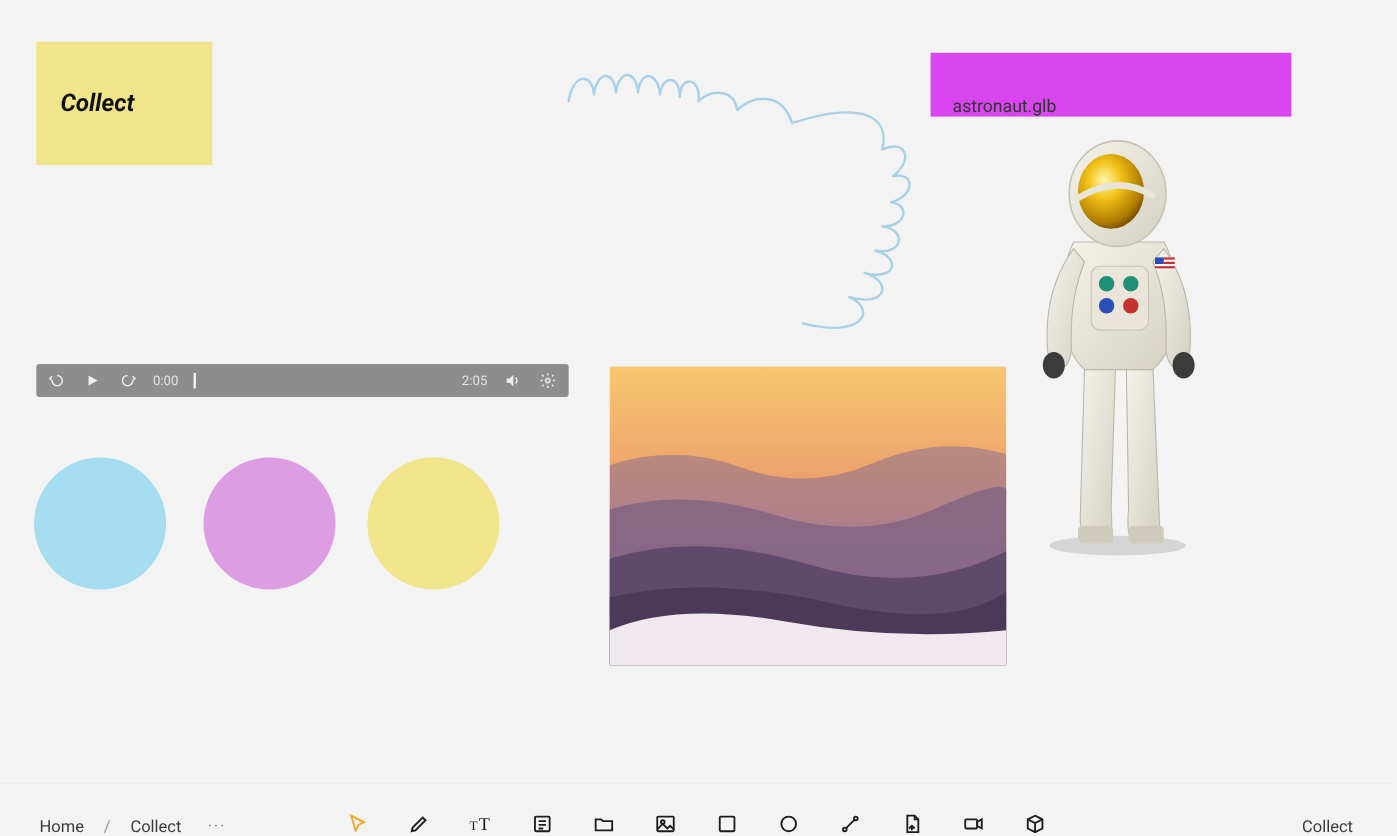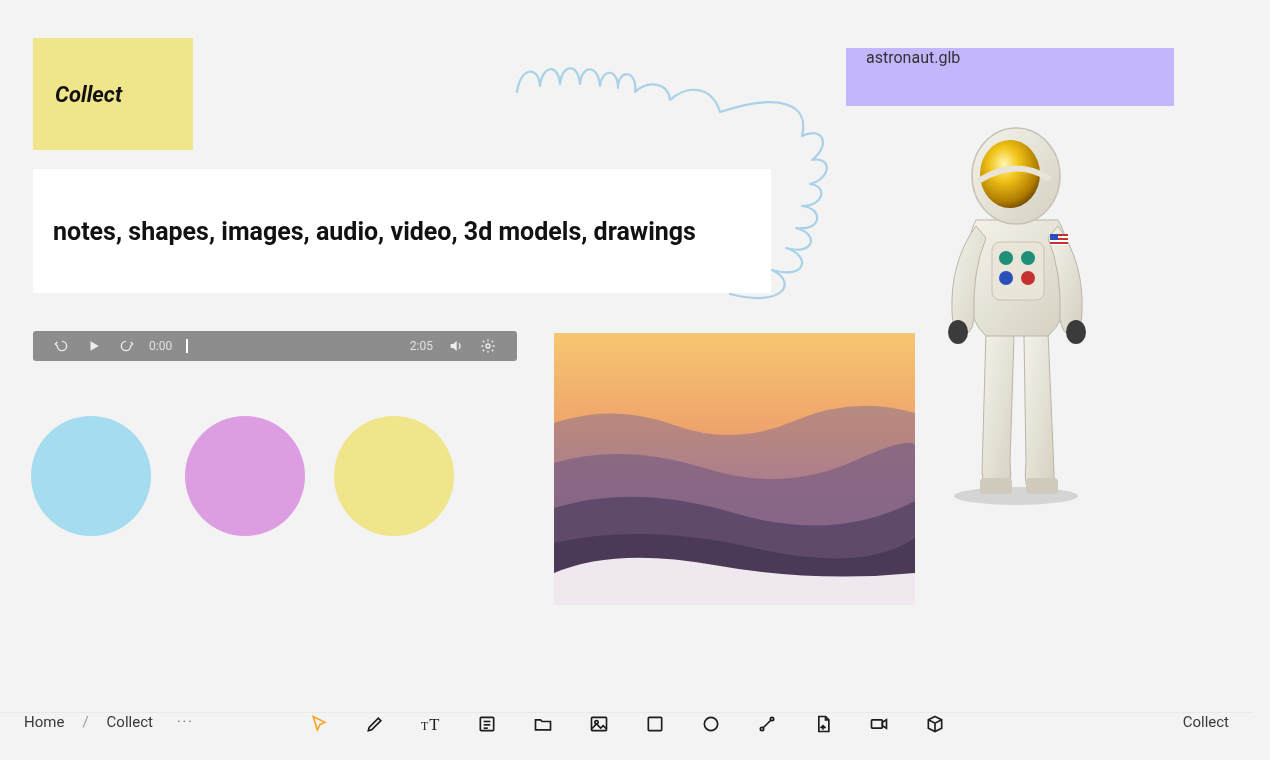--- a/index.html
+++ b/index.html
@@ -1,37 +1,37 @@
 <!DOCTYPE html>
 <html><head>
 <meta charset="utf-8">
 <style>
   * { box-sizing: border-box; margin: 0; padding: 0; }
   html, body { width: 1270px; height: 760px; overflow: hidden; font-family: -apple-system, "Segoe UI", Roboto, "Helvetica Neue", Arial, sans-serif; background:#f3f3f3; }
   .canvas { position: absolute; inset: 0 0 48px 0; }
-  .bottombar { position: absolute; left:0; right:17px; bottom:0; height:48px; background:#f3f3f3; display:flex; align-items:flex-start; padding:0 24px; color:#3a3a3a; font-size:15px; border-top:1px solid rgba(0,0,0,0.04); }
+  .bottombar { position: absolute; left:0; right:4px; bottom:0; height:48px; background:#f3f3f3; display:flex; align-items:flex-end; padding:0 36px; color:#3a3a3a; font-size:15px; border-top:1px solid rgba(0,0,0,0.04); }
   .crumbs { display:flex; align-items:center; gap:18px; }
   .crumb-sep { color:#9a9a9a; }
   .crumb-link { color:#3a3a3a; cursor:default; }
   .more-dots { color:#6b6b6b; letter-spacing:2px; margin-left:6px; font-size:14px; }
   .tools { position:absolute; left:50%; transform:translateX(-50%); display:flex; gap:34px; align-items:center; }
   .tool { width:22px; height:22px; display:flex; align-items:center; justify-content:center; color:#1c1c1c; cursor:pointer; }
   .tool.active { color:#f5a623; }
   .right { margin-left:auto; color:#3a3a3a; }
 
   
   .sticky { position:absolute; left:33px; top:38px; width:160px; height:112px; background:#f0e58a; display:flex; align-items:center; padding-left:22px; }
   .sticky span { font-weight:700; font-style:italic; font-size:22px; color:#111; }
 
   .textcard { position:absolute; left:33px; top:169px; width:738px; height:124px; background:#fff; display:flex; align-items:flex-start; padding:48px 20px 20px 20px; }
   .textcard span { font-weight:700; font-size:25px; color:#111; }
 
-  .filelabel { position:absolute; left:846px; top:48px; width:328px; height:58px; background:#c4b5fd; display:flex; align-items:flex-start; padding-left:20px; font-size:16px; color:#333; }
-
-  .audioplayer { position:absolute; left:33px; top:331px; width:484px; height:30px; background:#8d8d8d; border-radius:3px; display:flex; align-items:center; color:#eee; font-size:12px; padding:0 20px; gap:14px; }
+  .filelabel { position:absolute; left:846px; top:48px; width:328px; height:58px; background:#d946ef; display:flex; align-items:flex-end; padding-left:20px; font-size:16px; color:#333; }
+
+  .audioplayer { position:absolute; left:33px; top:331px; width:484px; height:30px; background:#8d8d8d; border-radius:3px; display:flex; align-items:center; color:#eee; font-size:12px; padding:0 10px; gap:14px; }
   .audioplayer .ctrl { display:flex; align-items:center; justify-content:center; width:18px; height:18px; color:#eee; }
   .audioplayer .time { font-size:12px; color:#e2e2e2; }
   .audioplayer .cursor { width:2px; height:14px; background:#fff; }
   .audioplayer .spacer { flex:1; }
   .audioplayer .dur { font-size:12px; color:#e2e2e2; }
 
   .circle { position:absolute; width:120px; height:120px; border-radius:50%; }
   .c1 { left:31px; top:416px; background:#a6dcef; }
   .c2 { left:185px; top:416px; background:#dd9de2; }
   .c3 { left:334px; top:416px; background:#f0e58a; }
@@ -56,23 +56,20 @@
              C 344 152, 342 176, 316 172
              C 340 178, 334 200, 306 192
              C 332 200, 326 224, 292 214
              C 318 226, 304 252, 250 238" fill="none" stroke="#a8d1e7" stroke-width="2.2" stroke-linecap="round" stroke-linejoin="round"></path>
   </svg>
 
   <div class="sticky">
     <span>Collect</span>
   </div>
 
-  <div class="textcard">
-    <span>notes, shapes, images, audio, video, 3d models, drawings</span>
-  </div>
 
   <div class="filelabel">
     <span>astronaut.glb</span>
   </div>
 
   <div class="audioplayer">
     <span class="ctrl">
       <svg viewBox="0 0 24 24" width="16" height="16" fill="none" stroke="currentColor" stroke-width="2">
           <path d="M12 5a7 7 0 1 1-7 7"></path>
           <path d="M5 12l-3-3 3-3"></path>

